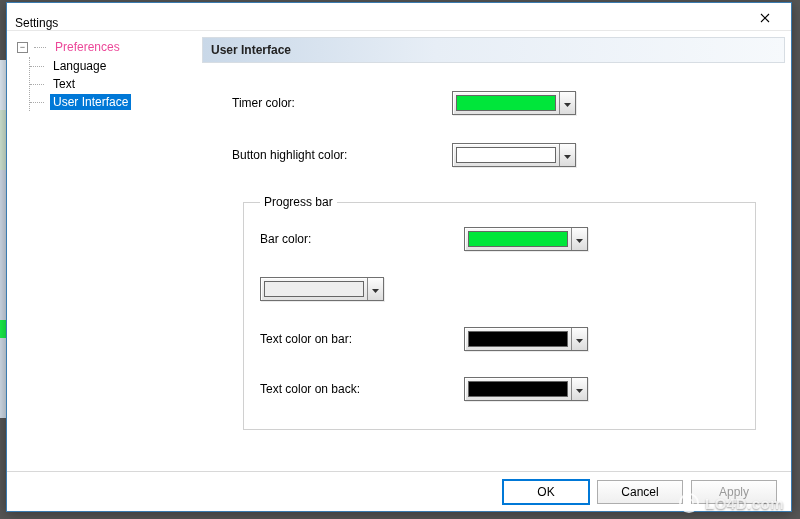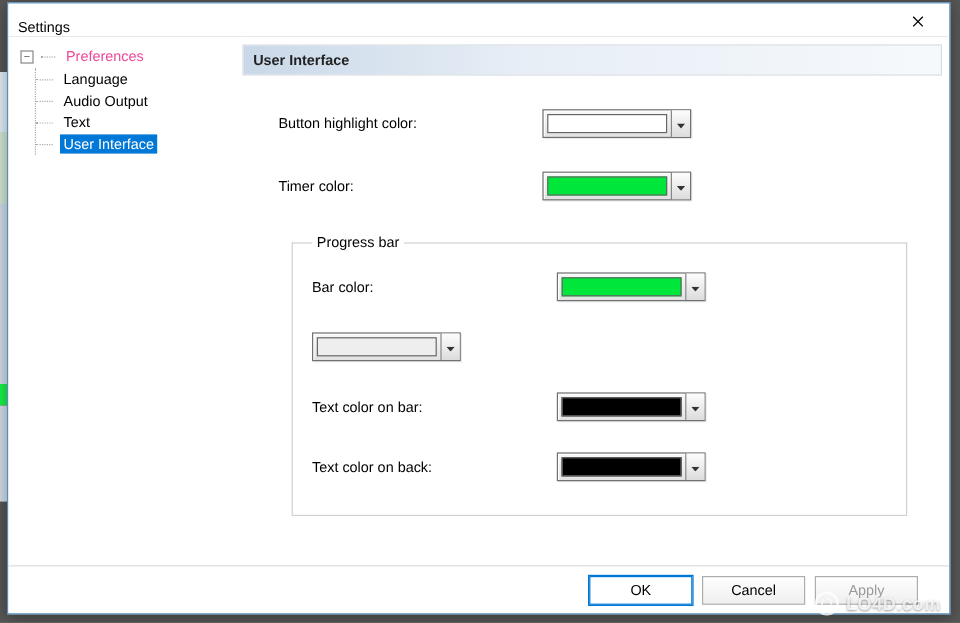--- a/index.html
+++ b/index.html
@@ -164,21 +164,21 @@
   fieldset .row { margin-bottom: 26px; }
   fieldset .row .field-label { width: 204px; }
   
   .buttonbar {
     height: 40px;
     border-top: 1px solid #d8d8d8;
     display: flex;
     align-items: center;
     justify-content: flex-end;
     gap: 8px;
-    padding-right: 26px;
+    padding-right: 14px;
     background: #fff;
   }
   .btn {
     min-width: 86px;
     height: 24px;
     border: 1px solid #adadad;
     background: linear-gradient(to bottom, #fefefe, #efefef);
     display: inline-flex; align-items: center; justify-content: center;
     font-size: 12px;
     color: #000;
@@ -248,53 +248,50 @@
       <div class="tree-root">
         <span class="expander">−</span>
         <span style="display:inline-block;width:12px;border-top:1px dotted #aaa;margin:0 2px 0 2px"></span>
         <span class="label">Preferences</span>
       </div>
       <div class="tree-children" style="margin-left:12px;">
         <div class="tree-item">
           <span class="label">Language</span>
         </div>
         <div class="tree-item">
-          <span class="label">Audio Output</span>
-        </div>
-        <div class="tree-item">
           <span class="label">Text</span>
         </div>
         <div class="tree-item selected">
           <span class="label">User Interface</span>
         </div>
       </div>
     </div>
 
     <div class="panel">
       <div class="panel-header">
         <span>User Interface</span>
       </div>
       <div class="panel-content">
 
         <div class="row">
-          <span class="field-label">Button highlight color:</span>
+          <span class="field-label">Timer color:</span>
           <span class="color-picker">
-            <span class="color-swatch" style="background:#ffffff"></span>
+            <span class="color-swatch" style="background:#00e63a"></span>
             <span class="color-drop">
               <span><svg viewBox="0 0 7 4">
                     <path d="M0 0 L3.5 4 L7 0 Z" fill="#333"></path>
                   </svg></span>
             </span>
           </span>
         </div>
 
         <div class="row">
-          <span class="field-label">Timer color:</span>
+          <span class="field-label">Button highlight color:</span>
           <span class="color-picker">
-            <span class="color-swatch" style="background:#00e63a"></span>
+            <span class="color-swatch" style="background:#ffffff"></span>
             <span class="color-drop">
               <span><svg viewBox="0 0 7 4">
                     <path d="M0 0 L3.5 4 L7 0 Z" fill="#333"></path>
                   </svg></span>
             </span>
           </span>
         </div>
 
         <fieldset class="group">
           <legend>Progress bar</legend>

